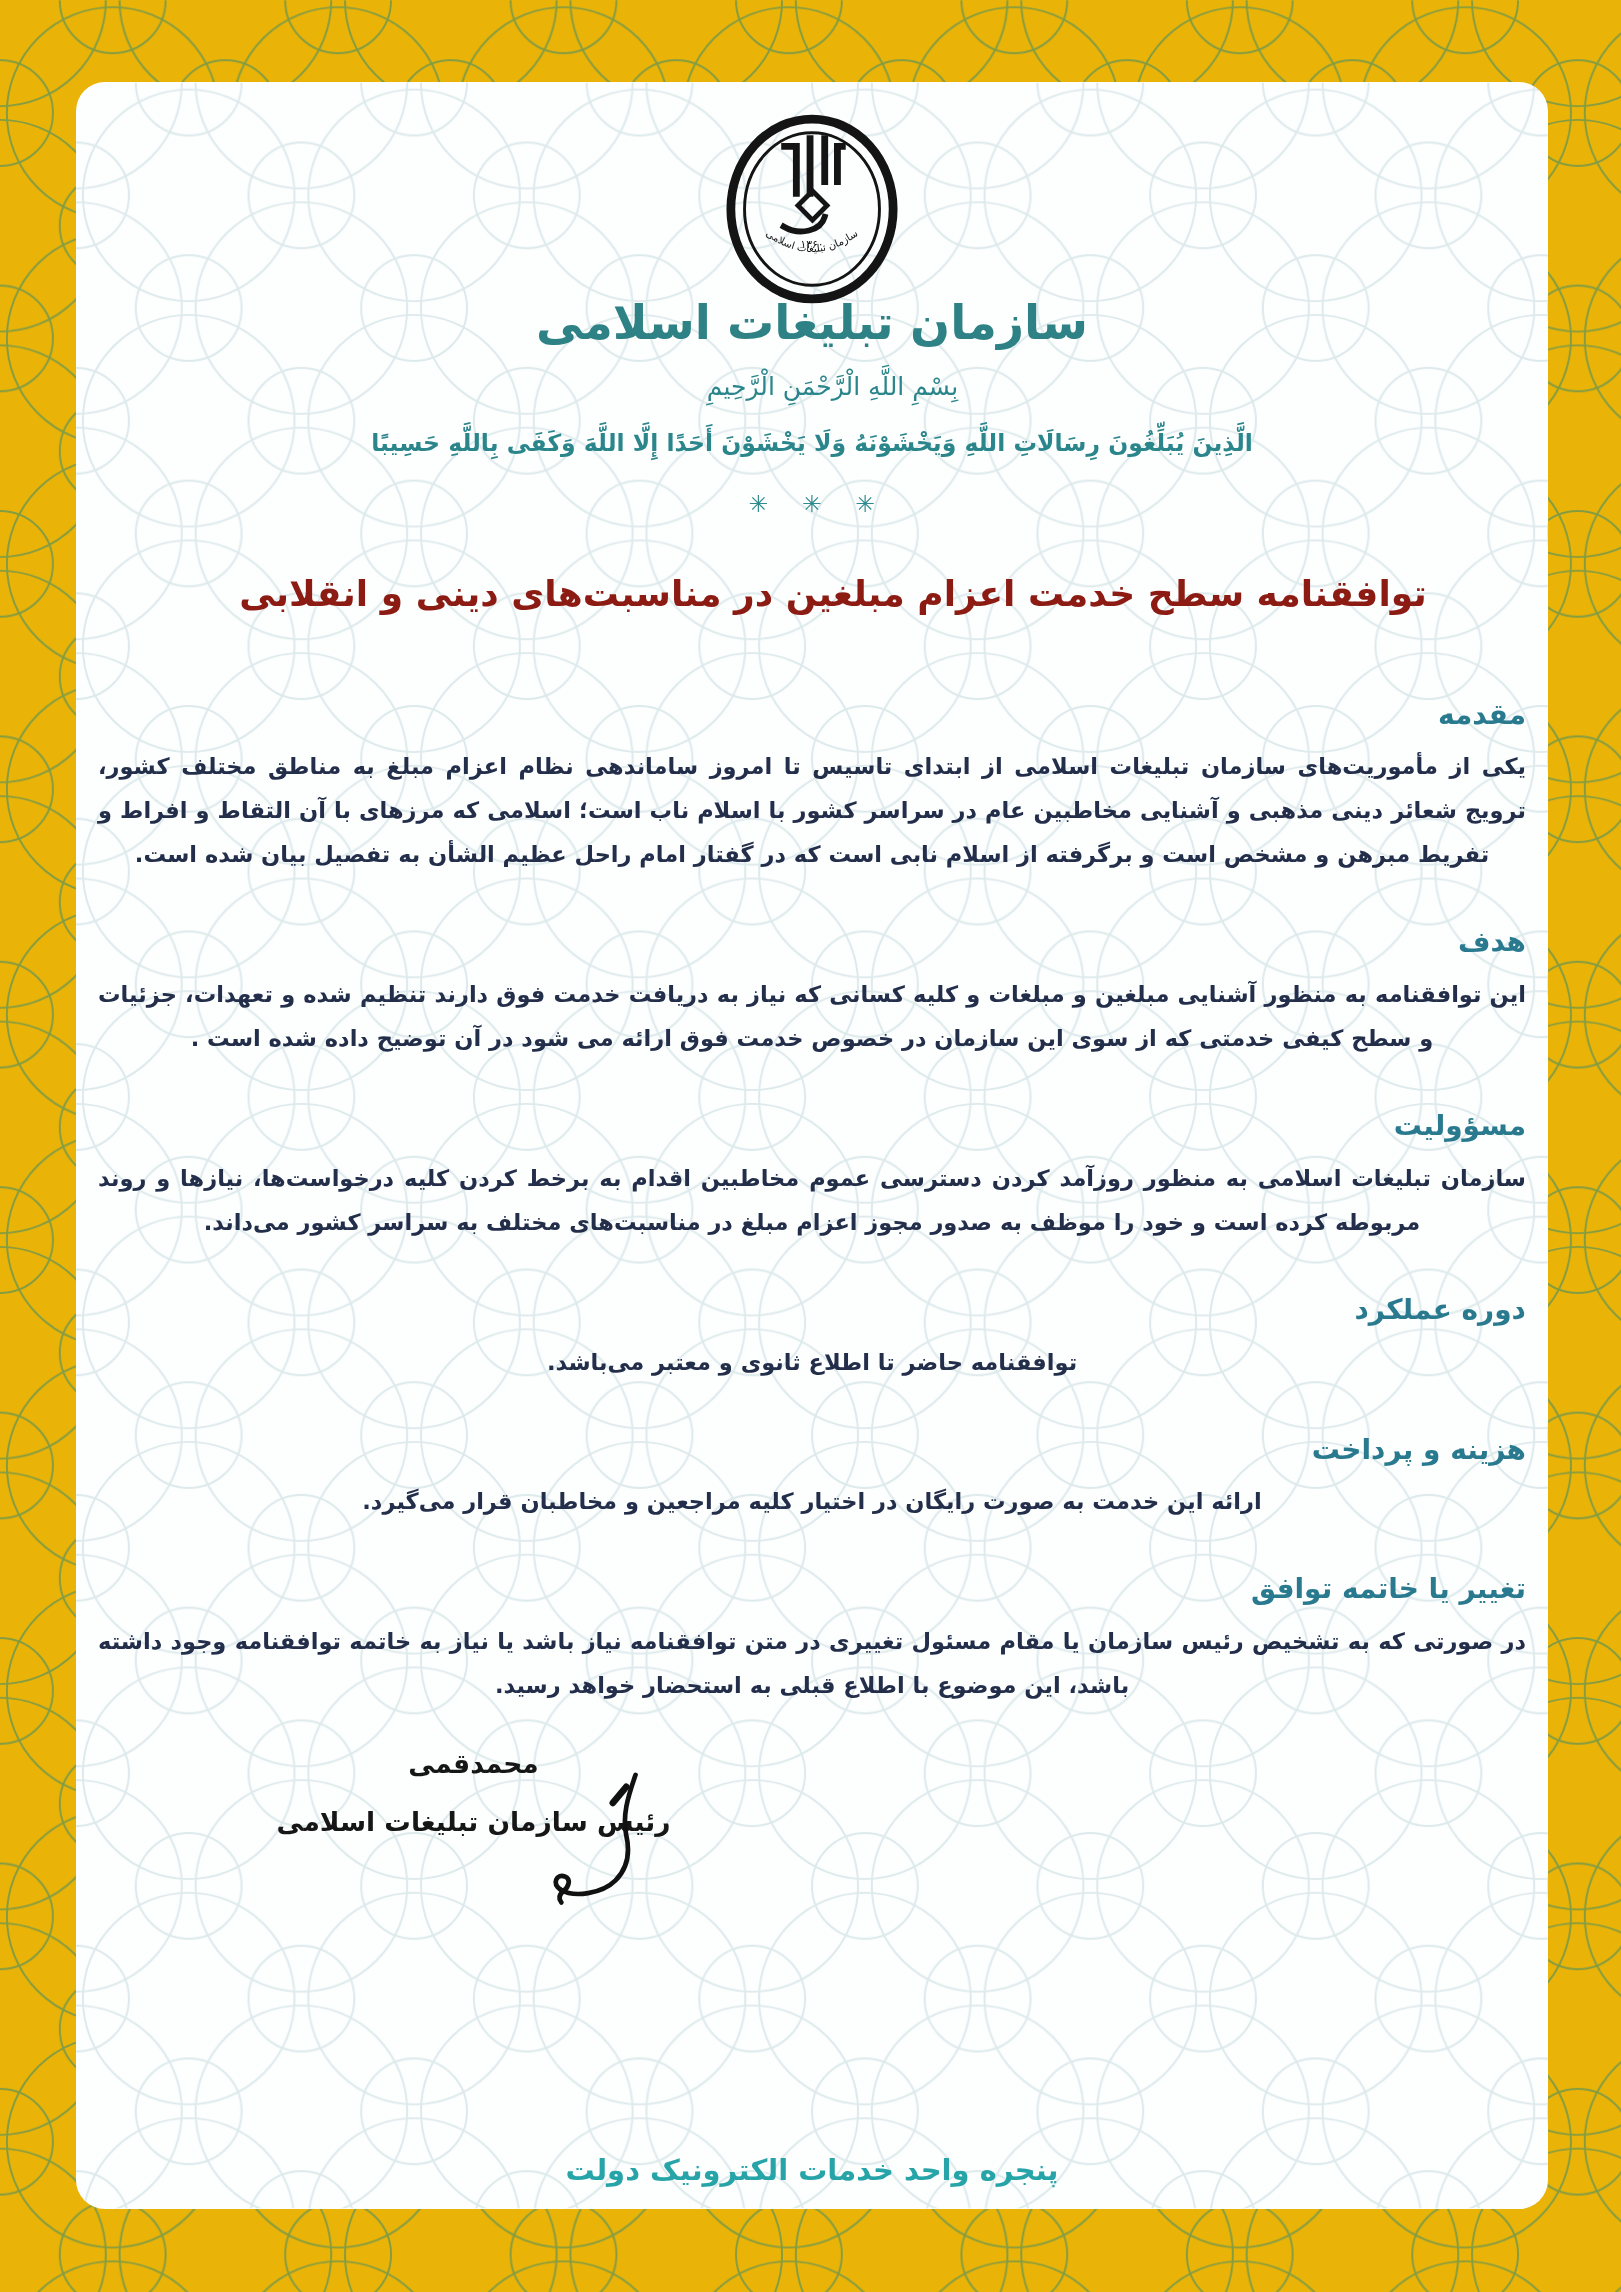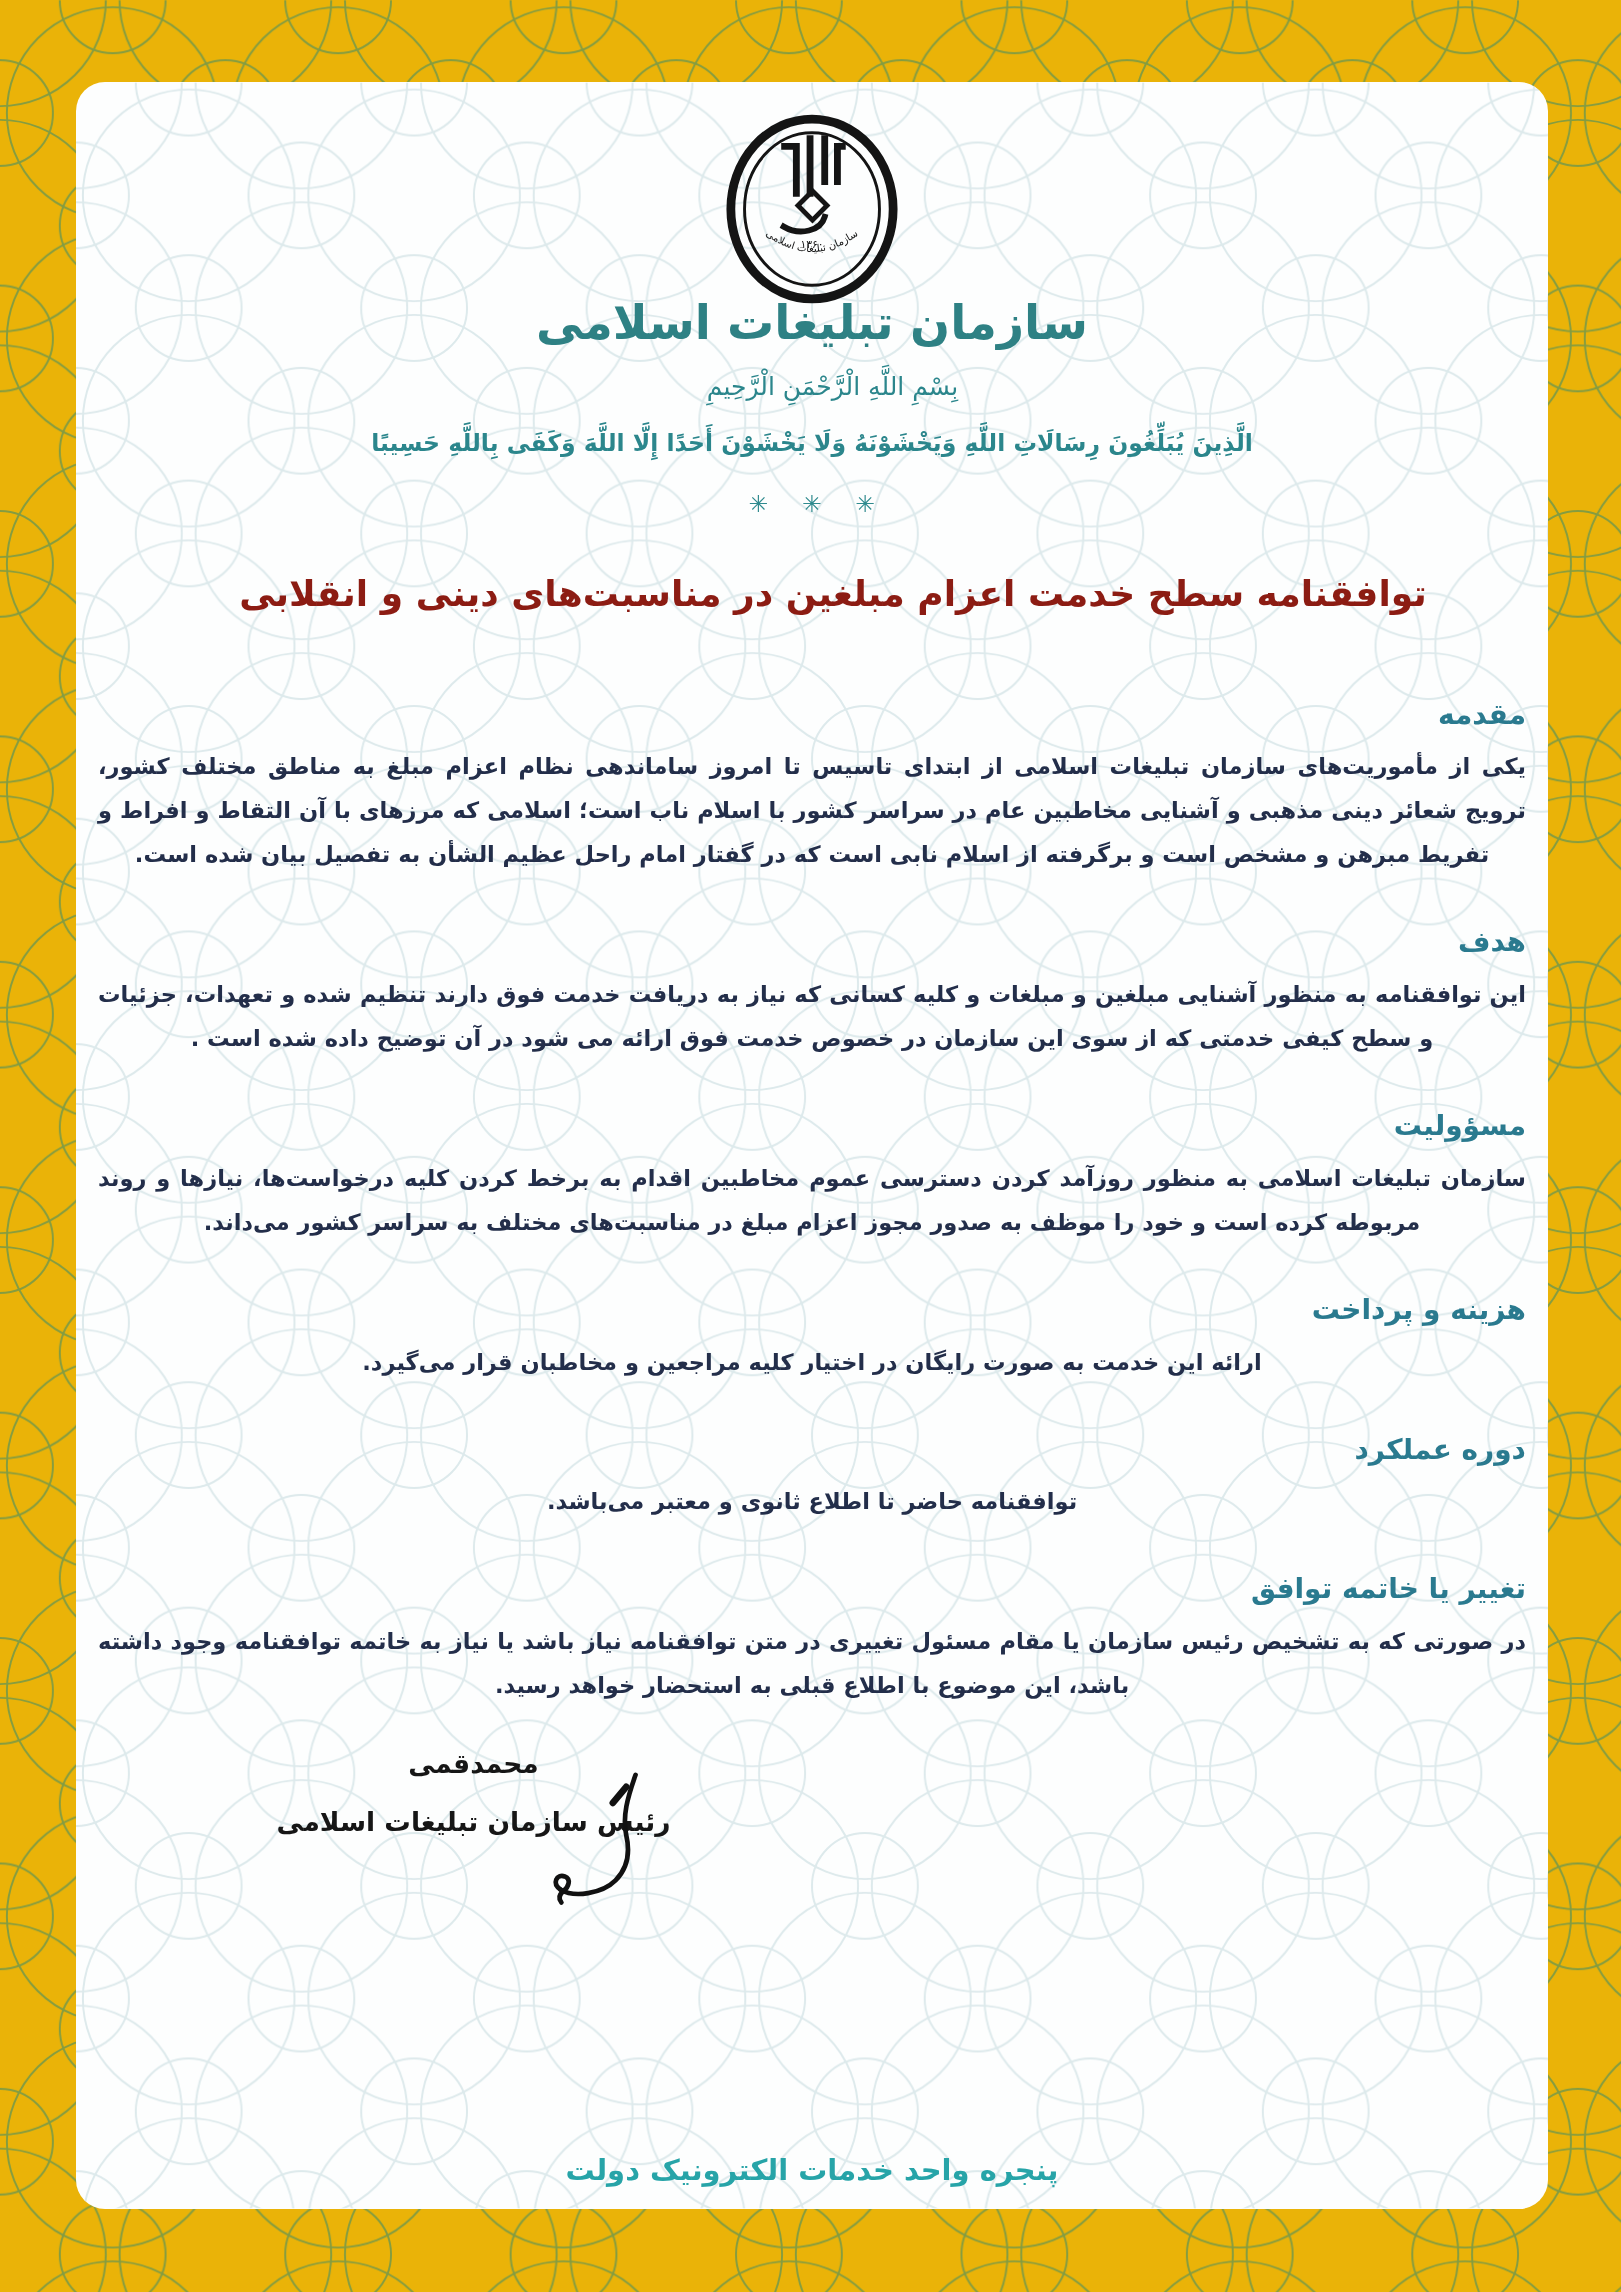--- a/index.html
+++ b/index.html
@@ -141,26 +141,26 @@
         </section>
         <section class="sec">
           <h2>هدف</h2>
           <p>این توافقنامه به منظور آشنایی مبلغین و مبلغات و کلیه کسانی که نیاز به دریافت خدمت فوق دارند تنظیم شده و تعهدات، جزئیات و سطح کیفی خدمتی که از سوی این سازمان در خصوص خدمت فوق ارائه می شود در آن توضیح داده شده است .</p>
         </section>
         <section class="sec">
           <h2>مسؤولیت</h2>
           <p>سازمان تبلیغات اسلامی به منظور روزآمد کردن دسترسی عموم مخاطبین اقدام به برخط کردن کلیه درخواست‌ها، نیازها و روند مربوطه کرده است و خود را موظف به صدور مجوز اعزام مبلغ در مناسبت‌های مختلف به سراسر کشور می‌داند.</p>
         </section>
         <section class="sec">
+          <h2>دوره عملکرد</h2>
+          <p>توافقنامه حاضر تا اطلاع ثانوی و معتبر می‌باشد.</p>
+        </section>
+        <section class="sec">
           <h2>هزینه و پرداخت</h2>
           <p>ارائه این خدمت به صورت رایگان در اختیار کلیه مراجعین و مخاطبان قرار می‌گیرد.</p>
-        </section>
-        <section class="sec">
-          <h2>دوره عملکرد</h2>
-          <p>توافقنامه حاضر تا اطلاع ثانوی و معتبر می‌باشد.</p>
         </section>
         <section class="sec">
           <h2>تغییر یا خاتمه توافق</h2>
           <p>در صورتی که به تشخیص رئیس سازمان یا مقام مسئول تغییری در متن توافقنامه نیاز باشد یا نیاز به خاتمه توافقنامه وجود داشته باشد، این موضوع با اطلاع قبلی به استحضار خواهد رسید.</p>
         </section>
       </div>
     </div>
 
     <div class="signature">
       <svg class="autograph" viewBox="0 0 220 240" xmlns="http://www.w3.org/2000/svg">

